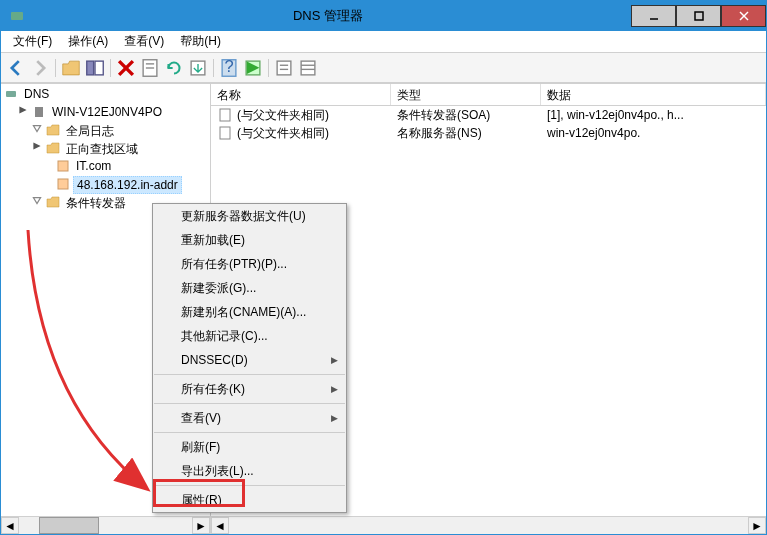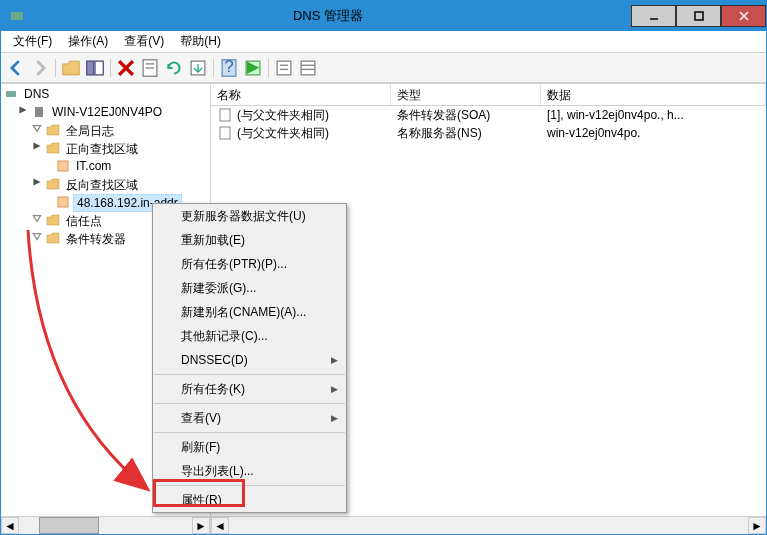--- a/index.html
+++ b/index.html
@@ -232,53 +232,27 @@
           <span class="tree-label">正向查找区域</span>
         </div>
         <div class="tree-node" style="padding-left:52px">
           <span class="tree-icon">
               <svg viewBox="0 0 16 16">
                 <rect x="3" y="3" width="10" height="10" fill="#fc9" stroke="#c96"></rect>
               </svg>
             </span>
           <span class="tree-label">IT.com</span>
         </div>
-        <div class="tree-node" style="padding-left:28px">
-          <span class="tree-expander">
-              <svg viewBox="0 0 10 10">
-                <path d="M2 2 L8 5 L2 8 Z" fill="#555"></path>
-              </svg>
-            </span>
-          <span class="tree-icon">
-              <svg viewBox="0 0 16 16">
-                <path class="folder-icon" d="M2 5 L6 5 L7 3 L14 3 L14 13 L2 13 Z"></path>
-              </svg>
-            </span>
-          <span class="tree-label">反向查找区域</span>
-        </div>
         <div class="tree-node selected" style="padding-left:52px">
           <span class="tree-icon">
               <svg viewBox="0 0 16 16">
                 <rect x="3" y="3" width="10" height="10" fill="#fc9" stroke="#c96"></rect>
               </svg>
             </span>
           <span class="tree-label">48.168.192.in-addr</span>
-        </div>
-        <div class="tree-node" style="padding-left:28px">
-          <span class="tree-expander">
-              <svg viewBox="0 0 10 10">
-                <path d="M2 3 L8 3 L5 8 Z" fill="none" stroke="#888"></path>
-              </svg>
-            </span>
-          <span class="tree-icon">
-              <svg viewBox="0 0 16 16">
-                <path class="folder-icon" d="M2 5 L6 5 L7 3 L14 3 L14 13 L2 13 Z"></path>
-              </svg>
-            </span>
-          <span class="tree-label">信任点</span>
         </div>
         <div class="tree-node" style="padding-left:28px">
           <span class="tree-expander">
               <svg viewBox="0 0 10 10">
                 <path d="M2 3 L8 3 L5 8 Z" fill="none" stroke="#888"></path>
               </svg>
             </span>
           <span class="tree-icon">
               <svg viewBox="0 0 16 16">
                 <path class="folder-icon" d="M2 5 L6 5 L7 3 L14 3 L14 13 L2 13 Z"></path>

